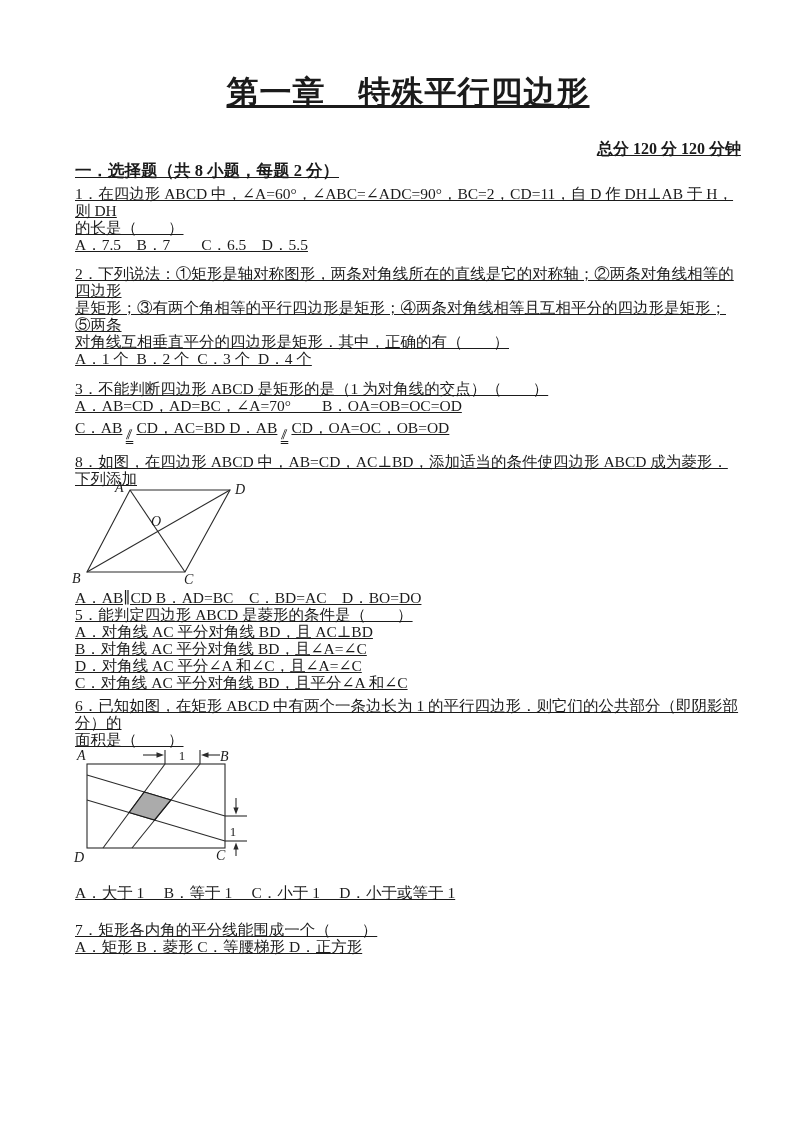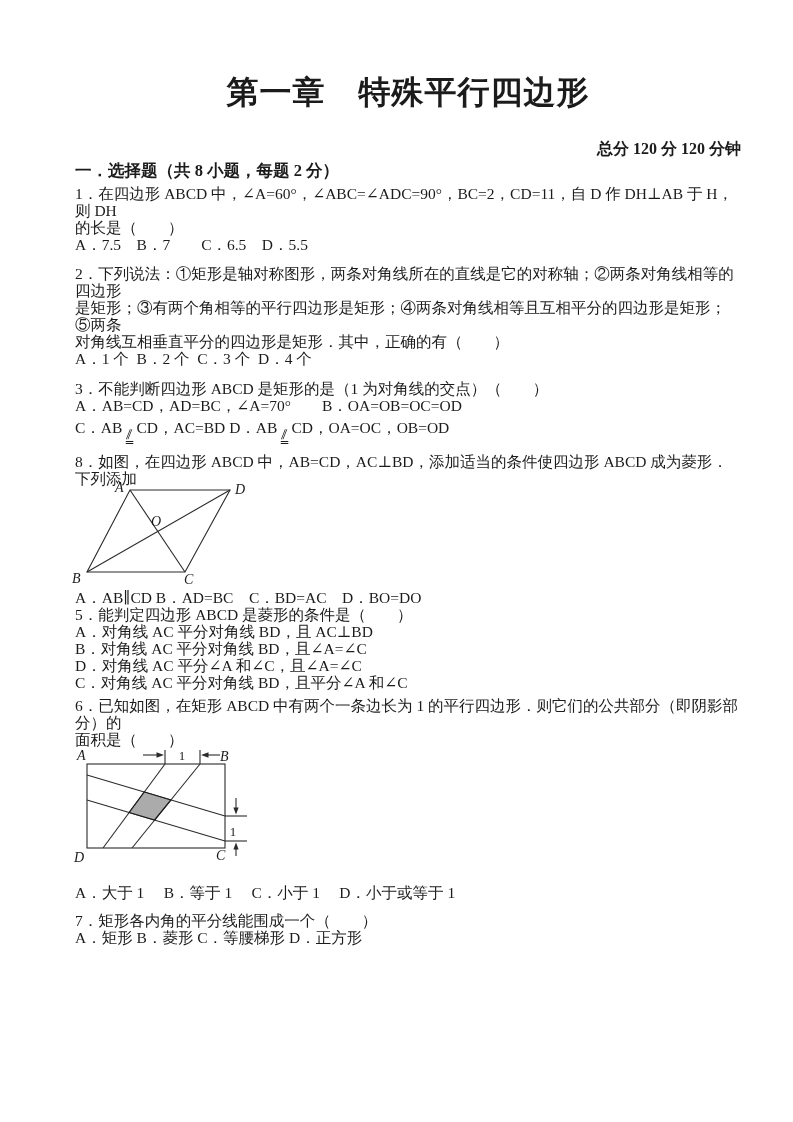--- a/index.html
+++ b/index.html
@@ -1,24 +1,24 @@
 <!DOCTYPE html>
 <html><head>
 <meta charset="utf-8">
 <style>
   html,body{margin:0;padding:0;background:#ffffff;}
   body{width:793px;height:1122px;overflow:hidden;}
   .page{box-sizing:border-box;width:793px;height:1122px;padding:72px 52px 8px 75px;
-        font-family:"Liberation Serif","DejaVu Serif",serif;color:#1b1b1b;}
+        font-family:"Liberation Serif","DejaVu Serif",serif;color:#1b1b1b;text-decoration:underline;}
   .title{margin:0;font-size:32px;font-weight:bold;text-align:center;line-height:40px;letter-spacing:1px;}
   .score{margin-top:26px;padding-left:8px;font-size:16px;font-weight:bold;line-height:22px;white-space:pre-wrap;text-align:right;}
   .section{font-size:16.5px;font-weight:bold;line-height:22px;white-space:pre-wrap;}
   .q{margin:0;}
   .q1{margin-top:3px}.q2{margin-top:12px}.q3{margin-top:13px}.q4{margin-top:6px}
-  .q5{margin-top:0}.q6{margin-top:6px}.q7{margin-top:11px}
+  .q5{margin-top:0}.q6{margin-top:6px}.q7{margin-top:20px}
   .line{font-size:15.5px;line-height:17px;white-space:pre-wrap;}
   .cdline{line-height:28px;}
   .pareq{display:inline-flex;flex-direction:column;align-items:center;vertical-align:-4px;
          line-height:1;margin:0 2px;font-family:"DejaVu Sans",sans-serif;}
   .pareq .top{display:block;font-size:10px;height:8px;transform:skewX(-22deg);font-style:normal;}
   .pareq .bot{display:block;font-size:12px;height:11px;margin-top:-1px;font-style:normal;}
   .fig1{display:block;margin:-6px 0 0 -5px;}
   .fig2{display:block;margin:-4px 0 0 -3px;}
   .q6 .opts{margin-top:18px;}
   svg text{font-family:"Liberation Serif","DejaVu Serif",serif;font-style:italic;font-size:14px;fill:#1b1b1b;}

